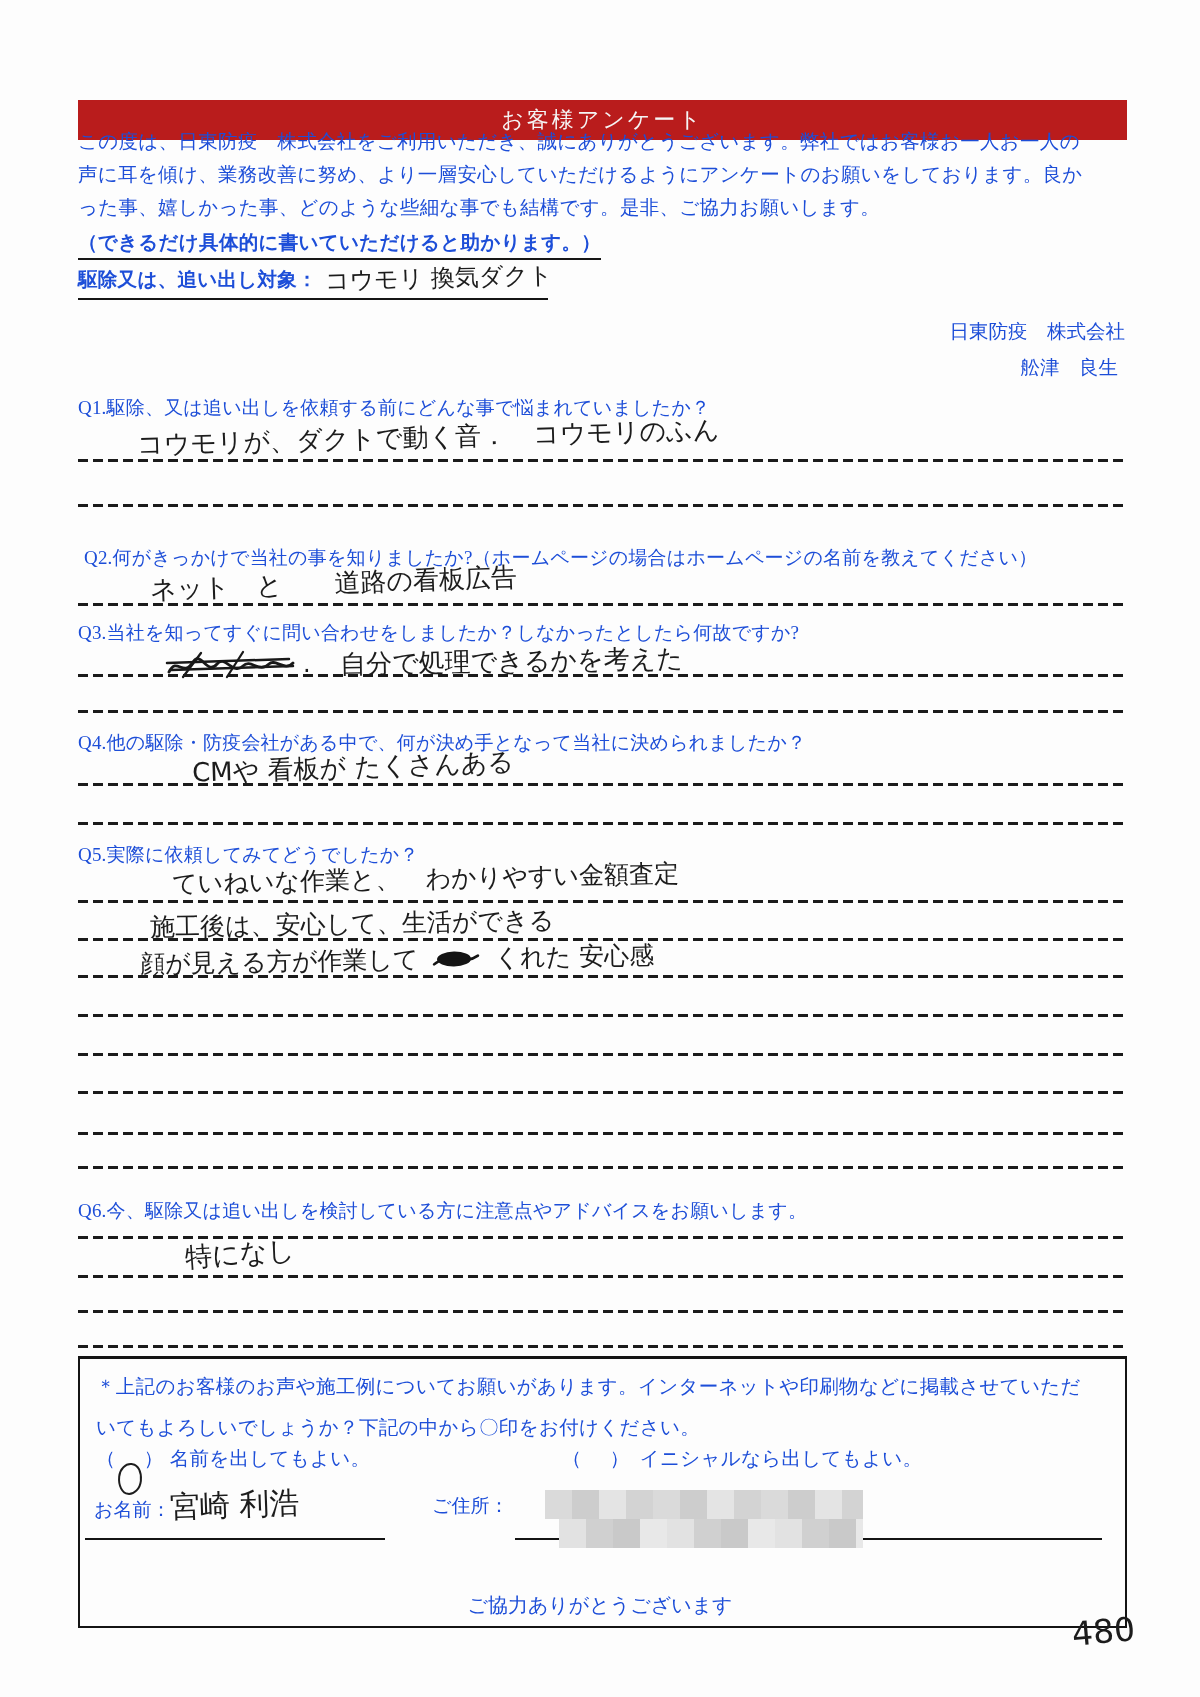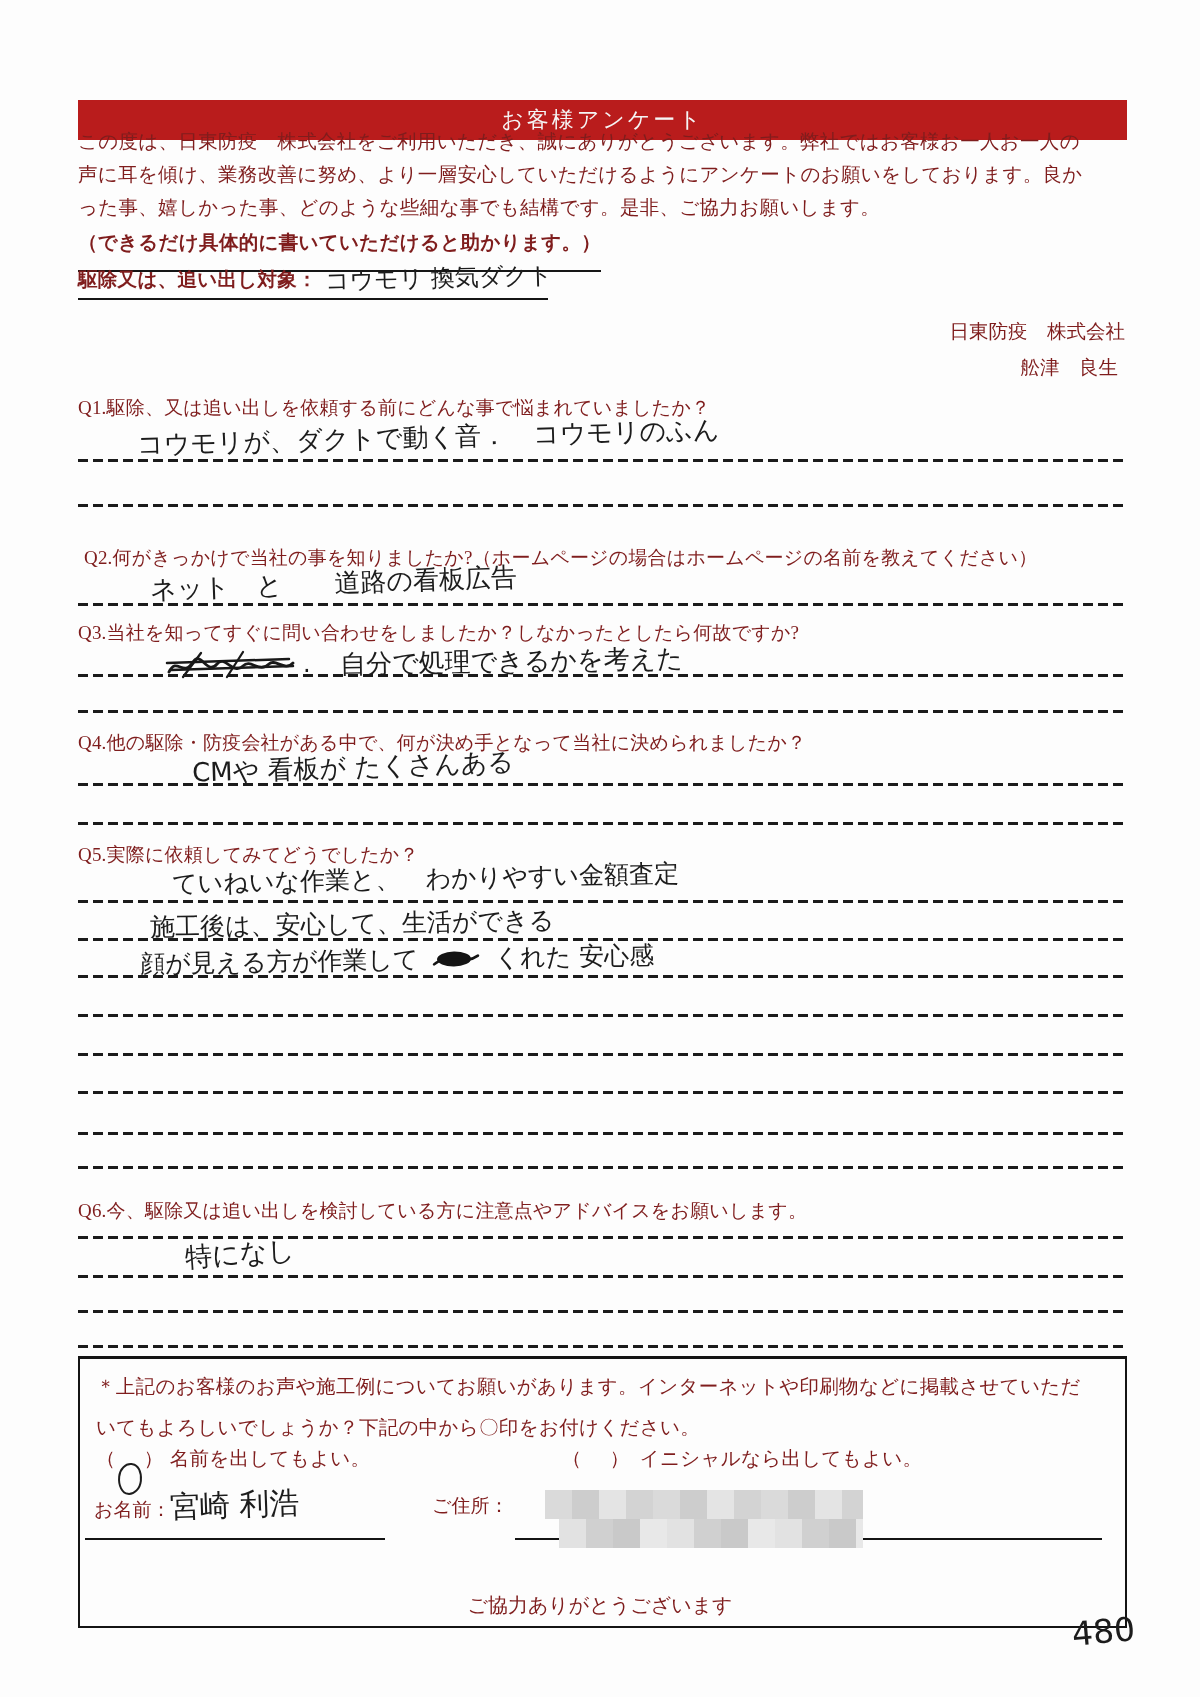--- a/index.html
+++ b/index.html
@@ -1,26 +1,26 @@
 <!DOCTYPE html>
 <html><head>
 <meta charset="utf-8">
 <style>
   html,body{margin:0;padding:0;background:#e9e9e9;}
   #page{position:relative;width:1200px;height:1697px;background:#fdfdfd;margin:0 auto;overflow:hidden;
         font-family:"Liberation Serif","DejaVu Serif",serif;color:#151515;}
-  .print{font-family:"Liberation Serif","DejaVu Serif",serif;color:#7f1d1d;}
+  .print{font-family:"Liberation Serif","DejaVu Serif",serif;color:#1d4ed8;}
   .abs{position:absolute;white-space:nowrap;}
   .hw{font-family:"DejaVu Sans","Liberation Sans",sans-serif;color:#1c1c1c;font-weight:500;}
   .dline{position:absolute;left:78px;width:1049px;height:3px;
          background:repeating-linear-gradient(90deg,#1b1b1b 0 10px,transparent 10px 15px);}
   .headerbar{position:absolute;left:78px;top:61px;width:1049px;height:40px;background:#b91c1c;
              display:flex;align-items:center;justify-content:center;margin-top:39px;}
   .headerbar span{color:#f5f5f5;font-size:22px;letter-spacing:3px;}
-  .boldu{font-weight:700;border-bottom:2px solid #161616;padding-bottom:14px;text-align:right;}
+  .boldu{font-weight:700;border-bottom:2px solid #161616;padding-bottom:2px;text-align:right;}
   .qtext{font-size:19px;letter-spacing:0.2px;}
   .intro{font-size:19.5px;letter-spacing:0.3px;}
   .box{position:absolute;left:78px;top:1356px;width:1049px;height:272px;
        border:2px solid #141414;border-top:3px solid #141414;box-sizing:border-box;}
   .redact{position:absolute;
     background-image:
       repeating-linear-gradient(90deg,#dadada 0 27px,#cdcdcd 27px 54px,#e4e4e4 54px 81px,#d3d3d3 81px 108px),
       repeating-linear-gradient(90deg,#e2e2e2 0 27px,#d0d0d0 27px 54px,#c9c9c9 54px 81px,#e8e8e8 81px 108px);
     background-size:100% 50%,100% 50%;
     background-position:0 0,14px 100%;

